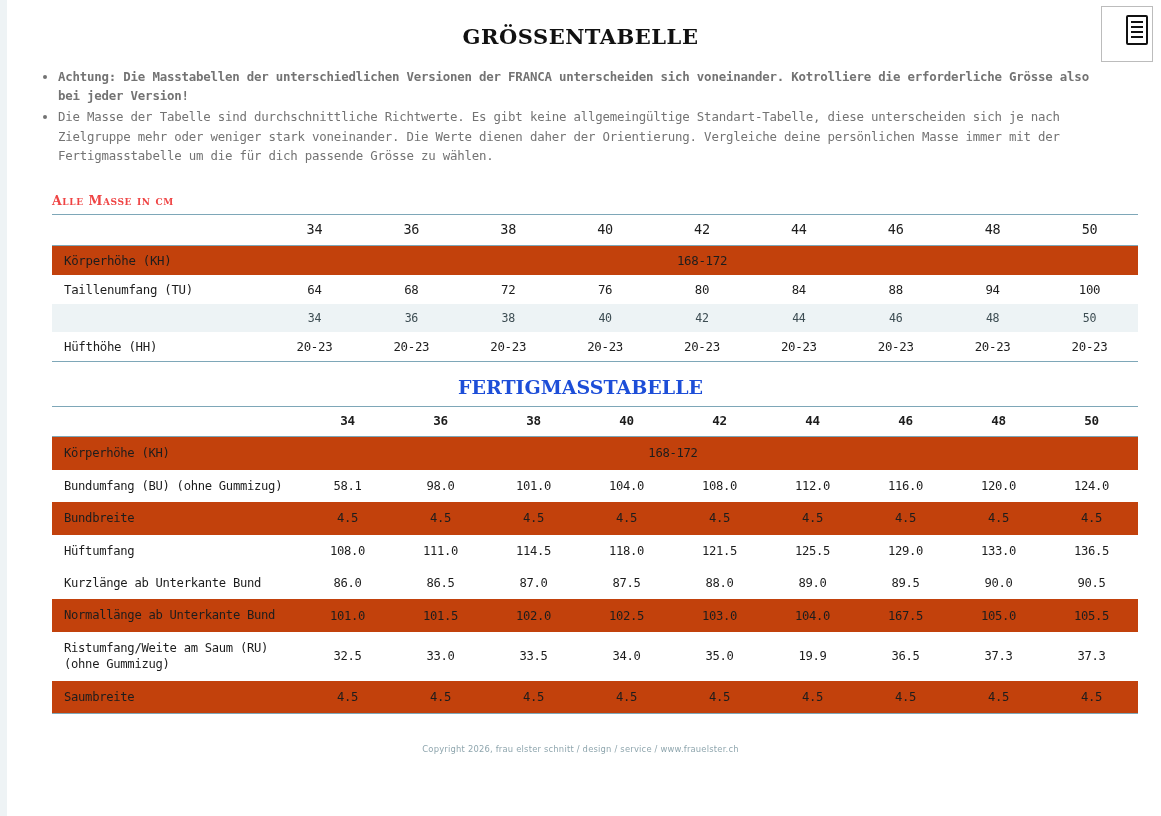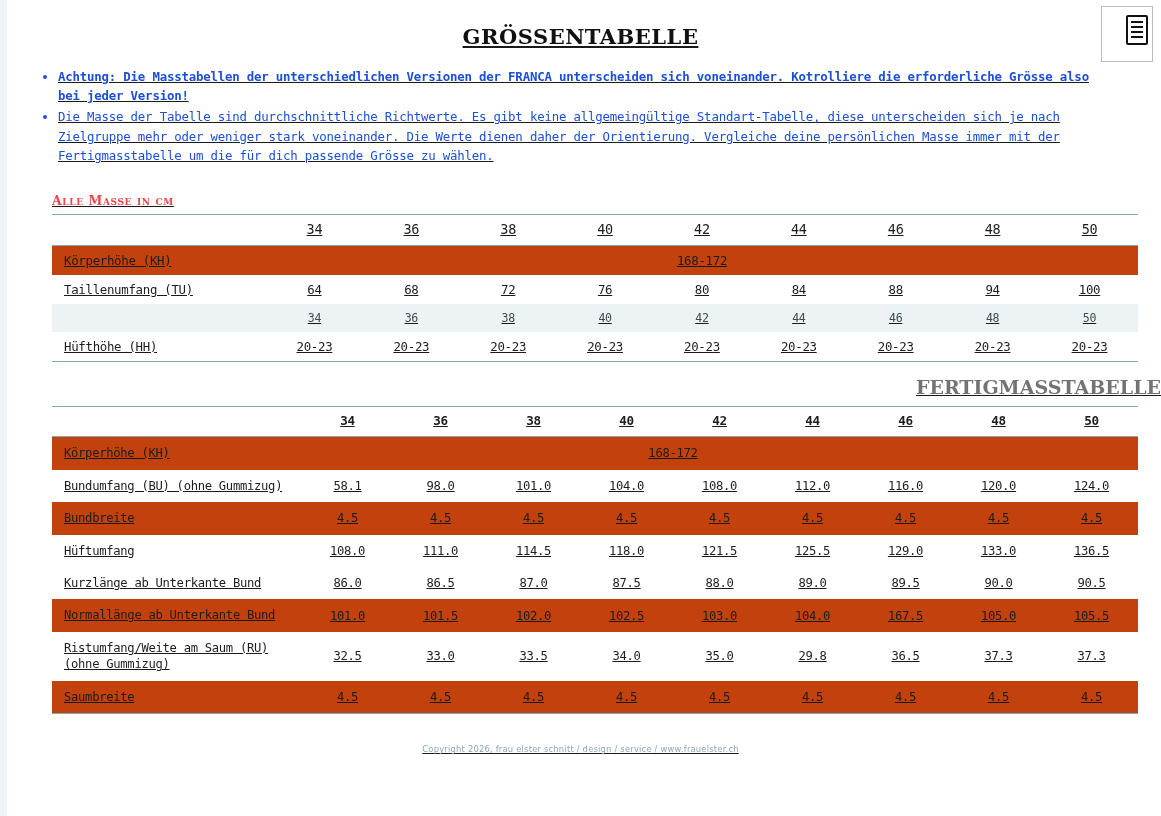--- a/index.html
+++ b/index.html
@@ -13,21 +13,20 @@
     font-family: "DejaVu Sans Mono", monospace;
     color: #1a1a1a;
     position: relative;
     overflow: hidden;
   }
   .page {
     position: relative;
     width: 1161px;
     height: 816px;
     box-sizing: border-box;
-    text-decoration: underline;
   }
   
   .left-bar {
     position: absolute;
     left: 0;
     top: 0;
     width: 7px;
     height: 816px;
     background: #eef3f5;
   }
@@ -41,21 +40,21 @@
     margin: 0;
     padding-top: 24px;
   }
   .notes {
     margin: 18px 52px 0 58px;
     padding: 0;
   }
   .notes li {
     font-size: 12.4px;
     line-height: 1.55;
-    color: #1d4ed8;
+    color: #737373;
     margin-bottom: 2px;
     letter-spacing: -0.2px;
   }
   .notes li.bold {
     font-weight: bold;
   }
   .section-label {
     margin: 28px 0 6px 52px;
     font-family: "DejaVu Serif", serif;
     font-variant: small-caps;
@@ -99,25 +98,25 @@
     color: #3d4d53;
     font-size: 11.6px;
   }
   td.span {
     background: #edf3f5;
   }
   .bottomrule {
     border-bottom: 1.5px solid #7ea7b8;
   }
   .title2 {
-    text-align: right;
+    text-align: center;
     font-family: "DejaVu Serif", serif;
     font-size: 19px;
     font-weight: bold;
-    color: #737373;
+    color: #1d4ed8;
     margin: 14px 0 8px 0;
   }
   table.fitted td.label {
     text-align: left;
     padding-left: 12px;
     width: 245px;
     line-height: 1.35;
   }
   table.fitted td {
     font-size: 12.2px;
@@ -335,21 +334,21 @@
         <td>105.5</td>
       </tr>
 
       <tr>
         <td class="label">Ristumfang/Weite am Saum (RU) (ohne Gummizug)</td>
         <td>32.5</td>
         <td>33.0</td>
         <td>33.5</td>
         <td>34.0</td>
         <td>35.0</td>
-        <td>29.8</td>
+        <td>19.9</td>
         <td>36.5</td>
         <td>37.3</td>
         <td>37.3</td>
       </tr>
 
       <tr class="shade bottomrule">
         <td class="label">Saumbreite</td>
         <td>4.5</td>
         <td>4.5</td>
         <td>4.5</td>

